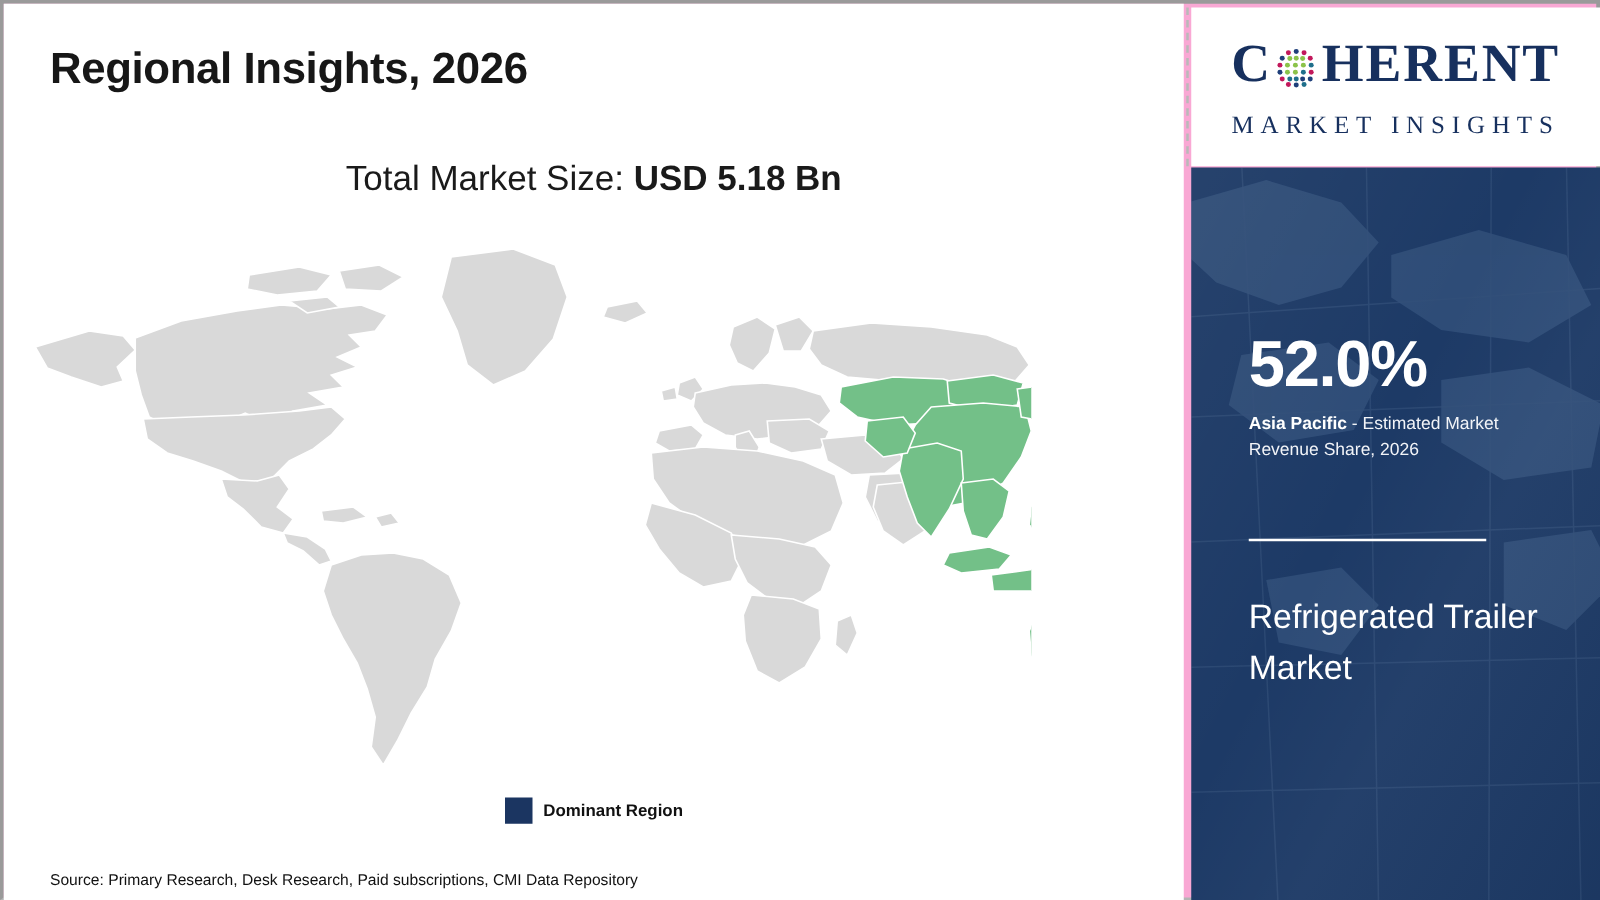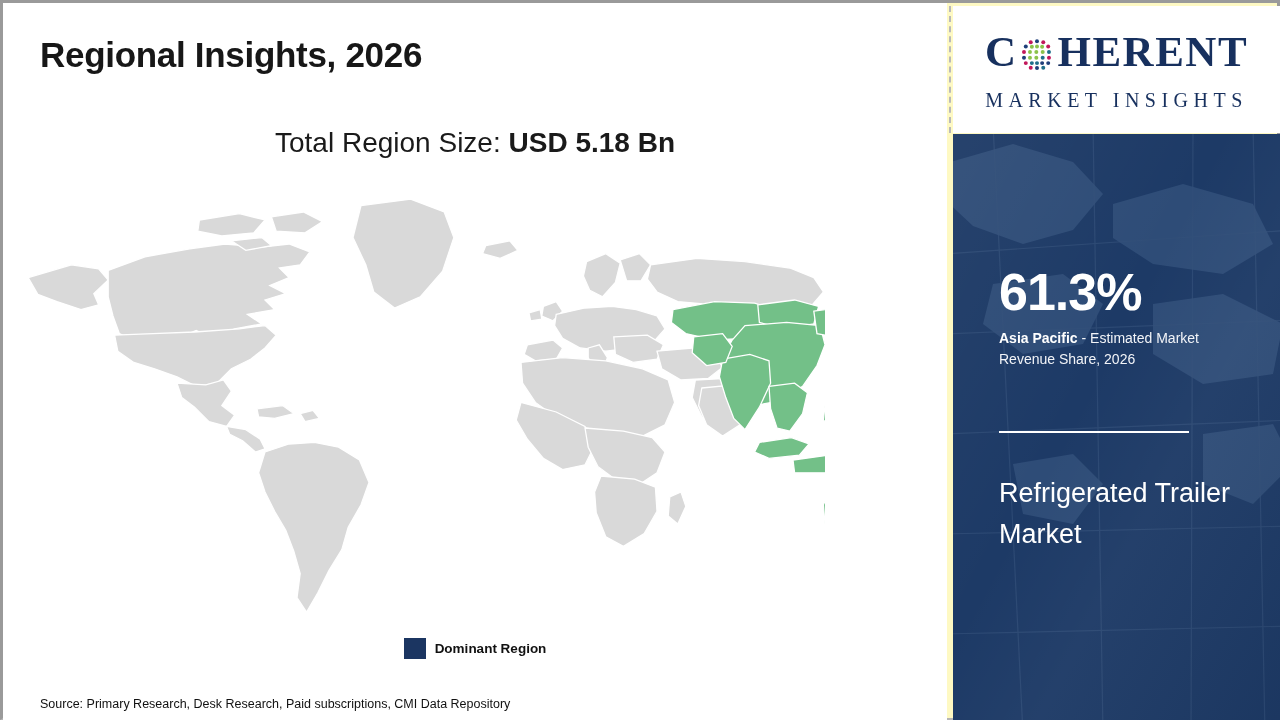--- a/index.html
+++ b/index.html
@@ -10,21 +10,21 @@
     overflow:hidden;
   }
   #frame{
     position:relative;
     width:1280px;height:720px;
     box-sizing:border-box;
     border-top:3px solid #9a9a9a;
     border-left:3px solid #9a9a9a;
     border-right:3px solid #9a9a9a;
     border-bottom:2px solid #b5b5b5;
-    background:#fef9c3;
+    background:#f9a8d4;
   }
 
   
   #left-pane{
     position:absolute;left:0;top:0;width:944px;height:717px;
     background:#fff;
   }
   #page-title{
     position:absolute;left:37px;top:32px;
     font-size:35px;font-weight:bold;color:#171717;
@@ -128,21 +128,21 @@
 </head>
 <body>
 
 <div id="frame">
 
   <div id="left-pane">
 
     <div id="page-title">Regional Insights, 2026</div>
 
     <div id="market-size-line">
-      <span>Total Region Size:</span>
+      <span>Total Market Size:</span>
       <span class="strong">USD 5.18 Bn</span>
     </div>
 
     <div id="map-wrap">
       <svg viewBox="0 0 1000 550" xmlns="http://www.w3.org/2000/svg" shape-rendering="geometricPrecision">
         <g fill="#d9d9d9" stroke="#ffffff" stroke-width="1.6">
 
           <path d="M4 112 L58 96 L92 101 L104 115 L86 132 L92 146 L70 152 L40 142 L16 133 Z"></path>
 
           <path d="M104 103 L150 86 L206 76 L250 70 L296 74 L330 70 L356 80 L344 96 L318 100 L330 112 L306 122 L326 132 L300 140 L312 152 L278 158 L296 170 L262 176 L274 186 L236 188 L214 178 L190 188 L160 184 L138 192 L118 182 L110 160 L104 136 Z"></path>
@@ -314,21 +314,21 @@
           <path d="M40 -10 L70 600"></path>
           <path d="M140 -10 L150 600"></path>
           <path d="M240 -10 L238 600"></path>
           <path d="M300 -10 L312 600"></path>
         </g>
       </svg>
     </div>
     <div id="panel-sheen"></div>
 
     <div id="panel-content">
-      <div id="stat-value">61.3%</div>
+      <div id="stat-value">52.0%</div>
       <div id="stat-desc">
         <span class="b">Asia Pacific</span><span> - Estimated Market Revenue Share, 2026</span>
       </div>
       <div id="panel-rule"></div>
       <div id="market-name">Refrigerated Trailer Market</div>
     </div>
   </div>
 
 </div>
 

